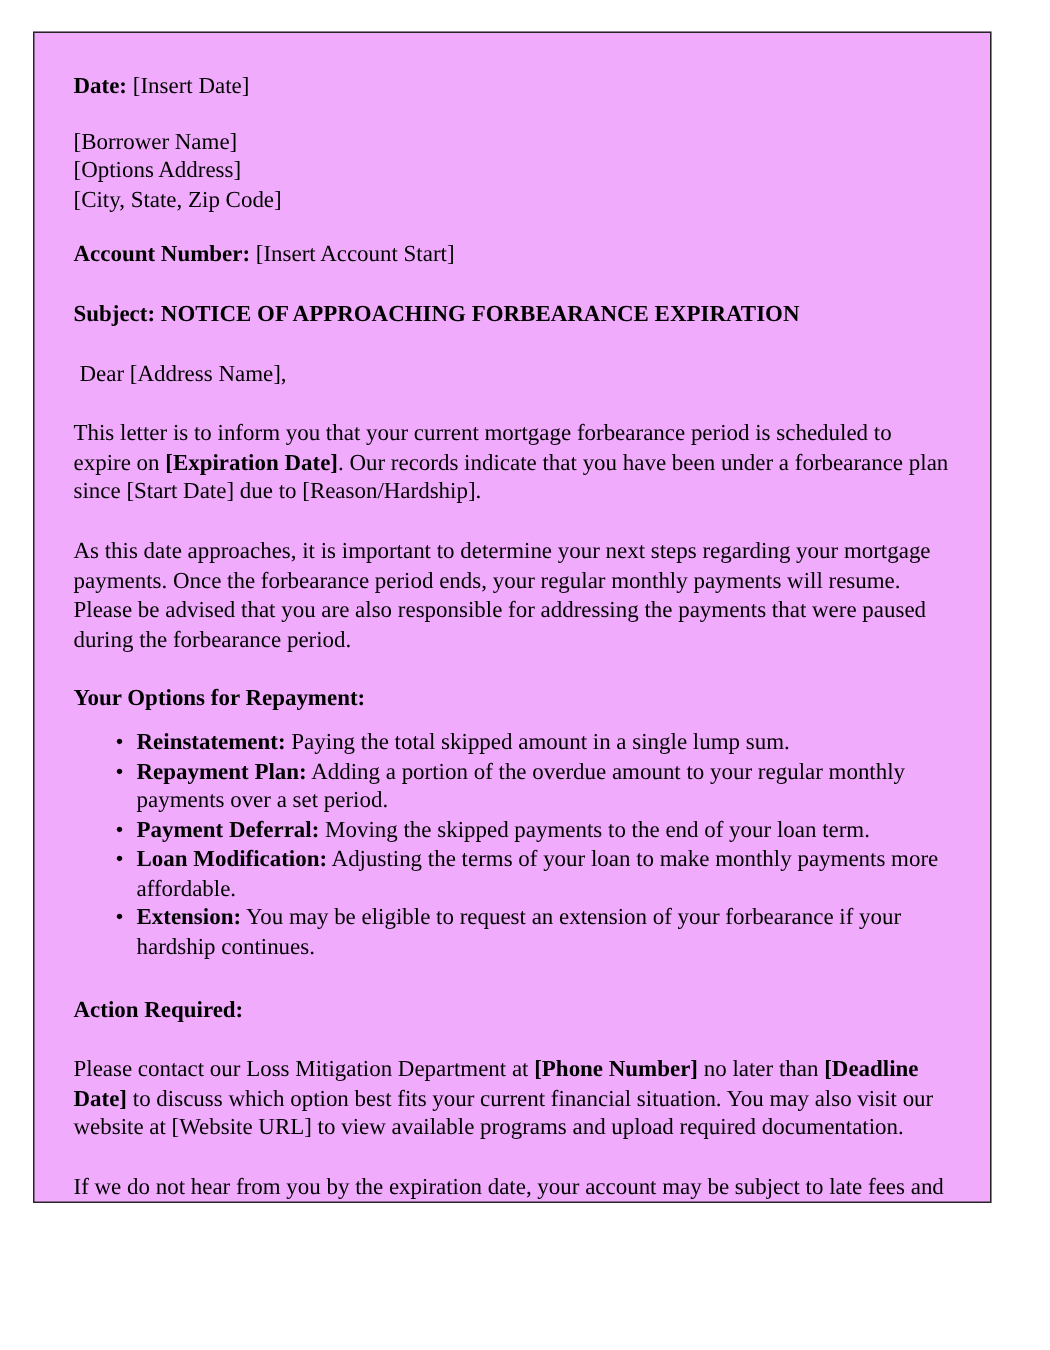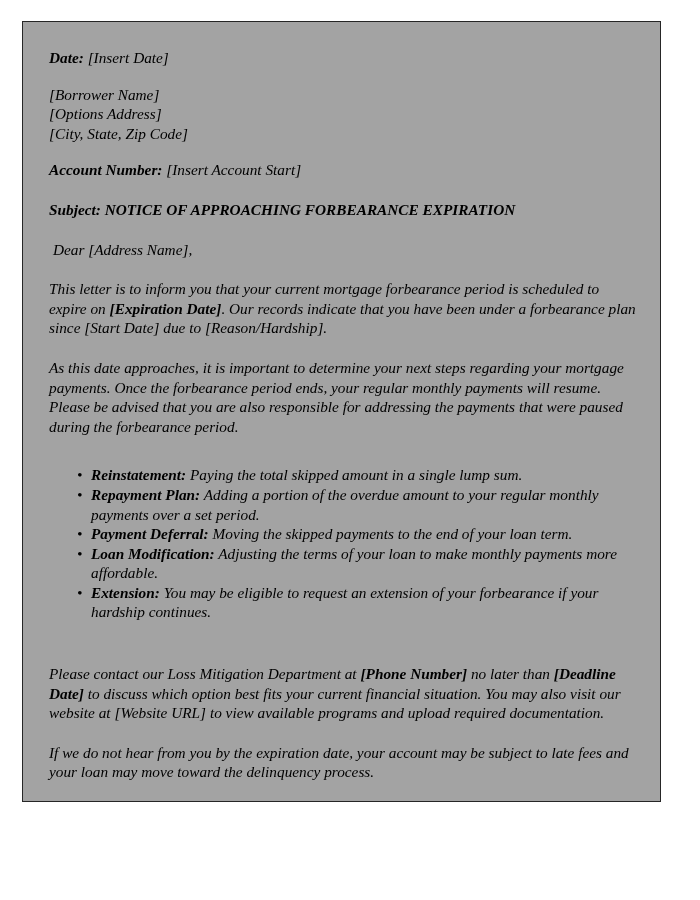--- a/index.html
+++ b/index.html
@@ -15,23 +15,22 @@
     overflow: hidden;
   }
   .page {
     position: absolute;
     left: 22px;
     top: 21px;
     width: 639px;
     height: 781px;
     border: 1px solid #262626;
     box-sizing: border-box;
-    background: #a3a3a3;
+    background: #f0abfc;
     overflow: hidden;
-    font-style: italic;
   }
   .page-inner {
     padding: 26px 24px 0 26px;
   }
   .ln {
     font-size: 15.3px;
     line-height: 19.6px;
   }
   b, .b {
     font-weight: bold;
@@ -109,31 +108,33 @@
     <div class="gap-md"></div>
 
     <p class="ln para"><span>This letter is to inform you that your current mortgage forbearance period is scheduled to expire on </span><span class="b">[Expiration Date]</span><span>. Our records indicate that you have been under a forbearance plan since [Start Date] due to [Reason/Hardship].</span></p>
 
     <div class="gap-md"></div>
 
     <p class="ln para">As this date approaches, it is important to determine your next steps regarding your mortgage payments. Once the forbearance period ends, your regular monthly payments will resume. Please be advised that you are also responsible for addressing the payments that were paused during the forbearance period.</p>
 
     <div class="gap-md"></div>
 
+    <div class="ln heading">Your Options for Repayment:</div>
 
     <ul class="options ln">
       <li><span class="b">Reinstatement:</span><span> Paying the total skipped amount in a single lump sum.</span></li>
       <li><span class="b">Repayment Plan:</span><span> Adding a portion of the overdue amount to your regular monthly payments over a set period.</span></li>
       <li><span class="b">Payment Deferral:</span><span> Moving the skipped payments to the end of your loan term.</span></li>
       <li><span class="b">Loan Modification:</span><span> Adjusting the terms of your loan to make monthly payments more affordable.</span></li>
       <li><span class="b">Extension:</span><span> You may be eligible to request an extension of your forbearance if your hardship continues.</span></li>
     </ul>
 
     <div class="gap-lg"></div>
 
+    <div class="ln heading">Action Required:</div>
 
     <div class="gap-md"></div>
 
     <p class="ln para"><span>Please contact our Loss Mitigation Department at </span><span class="b">[Phone Number]</span><span> no later than </span><span class="b">[Deadline Date]</span><span> to discuss which option best fits your current financial situation. You may also visit our website at [Website URL] to view available programs and upload required documentation.</span></p>
 
     <div class="gap-md"></div>
 
     <p class="ln para">If we do not hear from you by the expiration date, your account may be subject to late fees and your loan may move toward the delinquency process.</p>
 
   </div>

